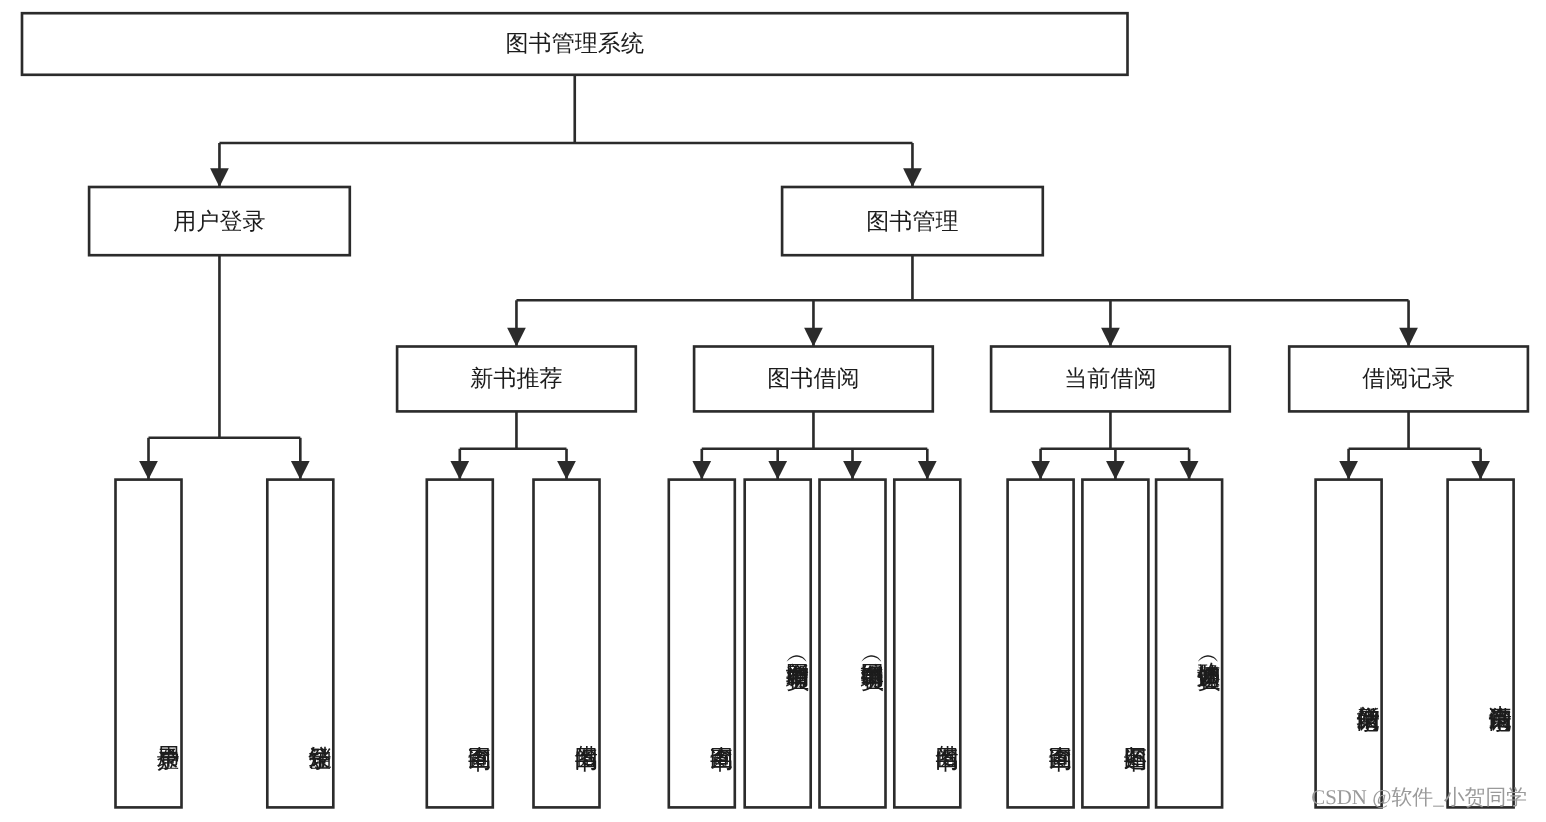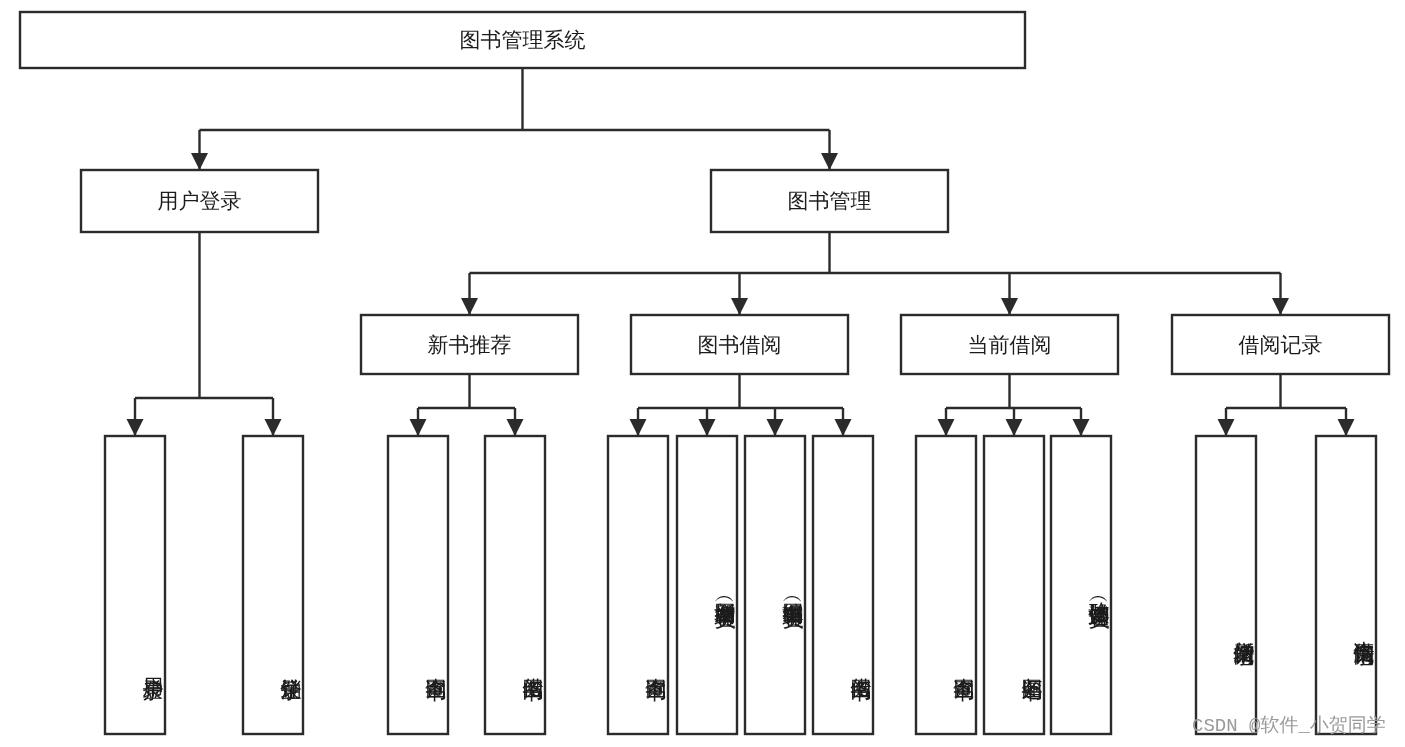--- a/index.html
+++ b/index.html
@@ -59,21 +59,21 @@
     color: #1c1c1c;
     letter-spacing: 1px;
     white-space: nowrap;
     display: flex;
     align-items: flex-start;
     justify-content: center;
     pointer-events: none;
   }
   .watermark {
     position: absolute;
-    font-family: Liberation Mono, monospace;
+    font-family: Liberation Serif, serif;
     font-size: 19px;
     color: #9a9a9a;
     white-space: nowrap;
   }
 </style>
 </head>
 <body>
 
 <div id="diagram-root">
 

